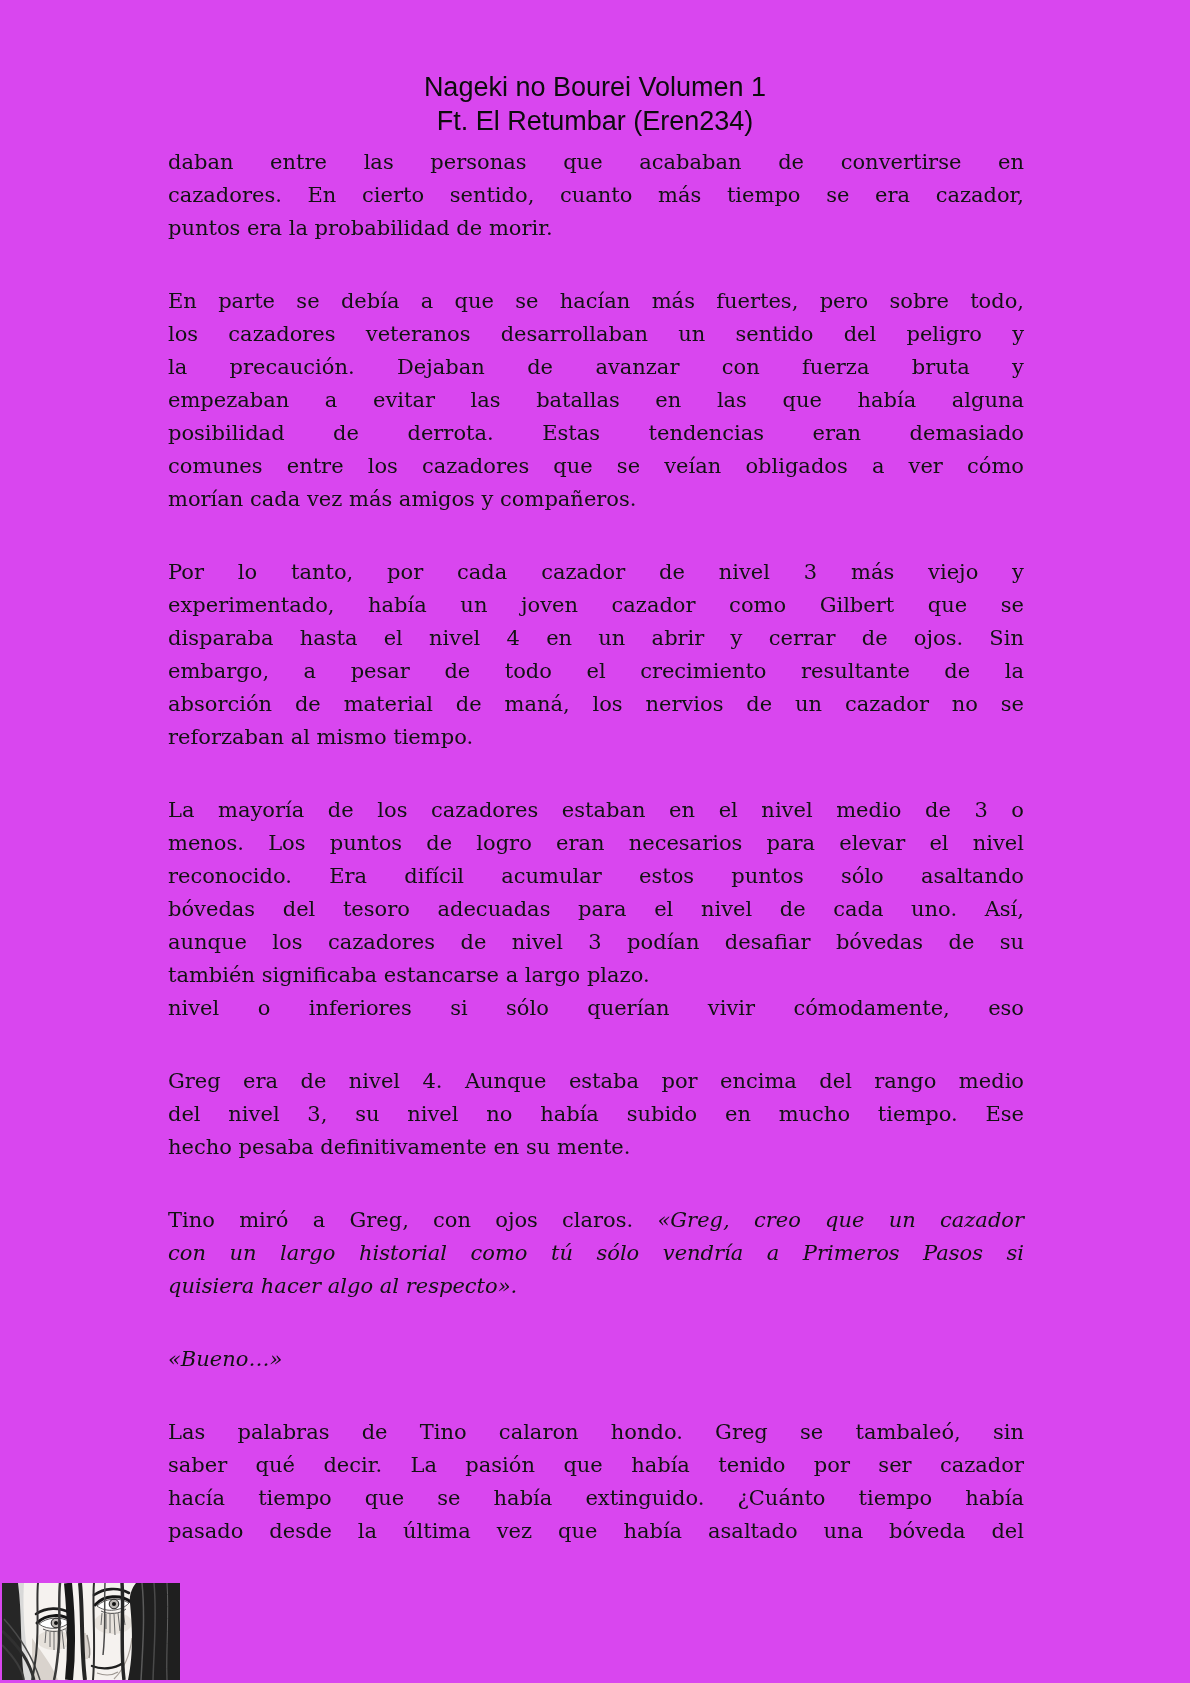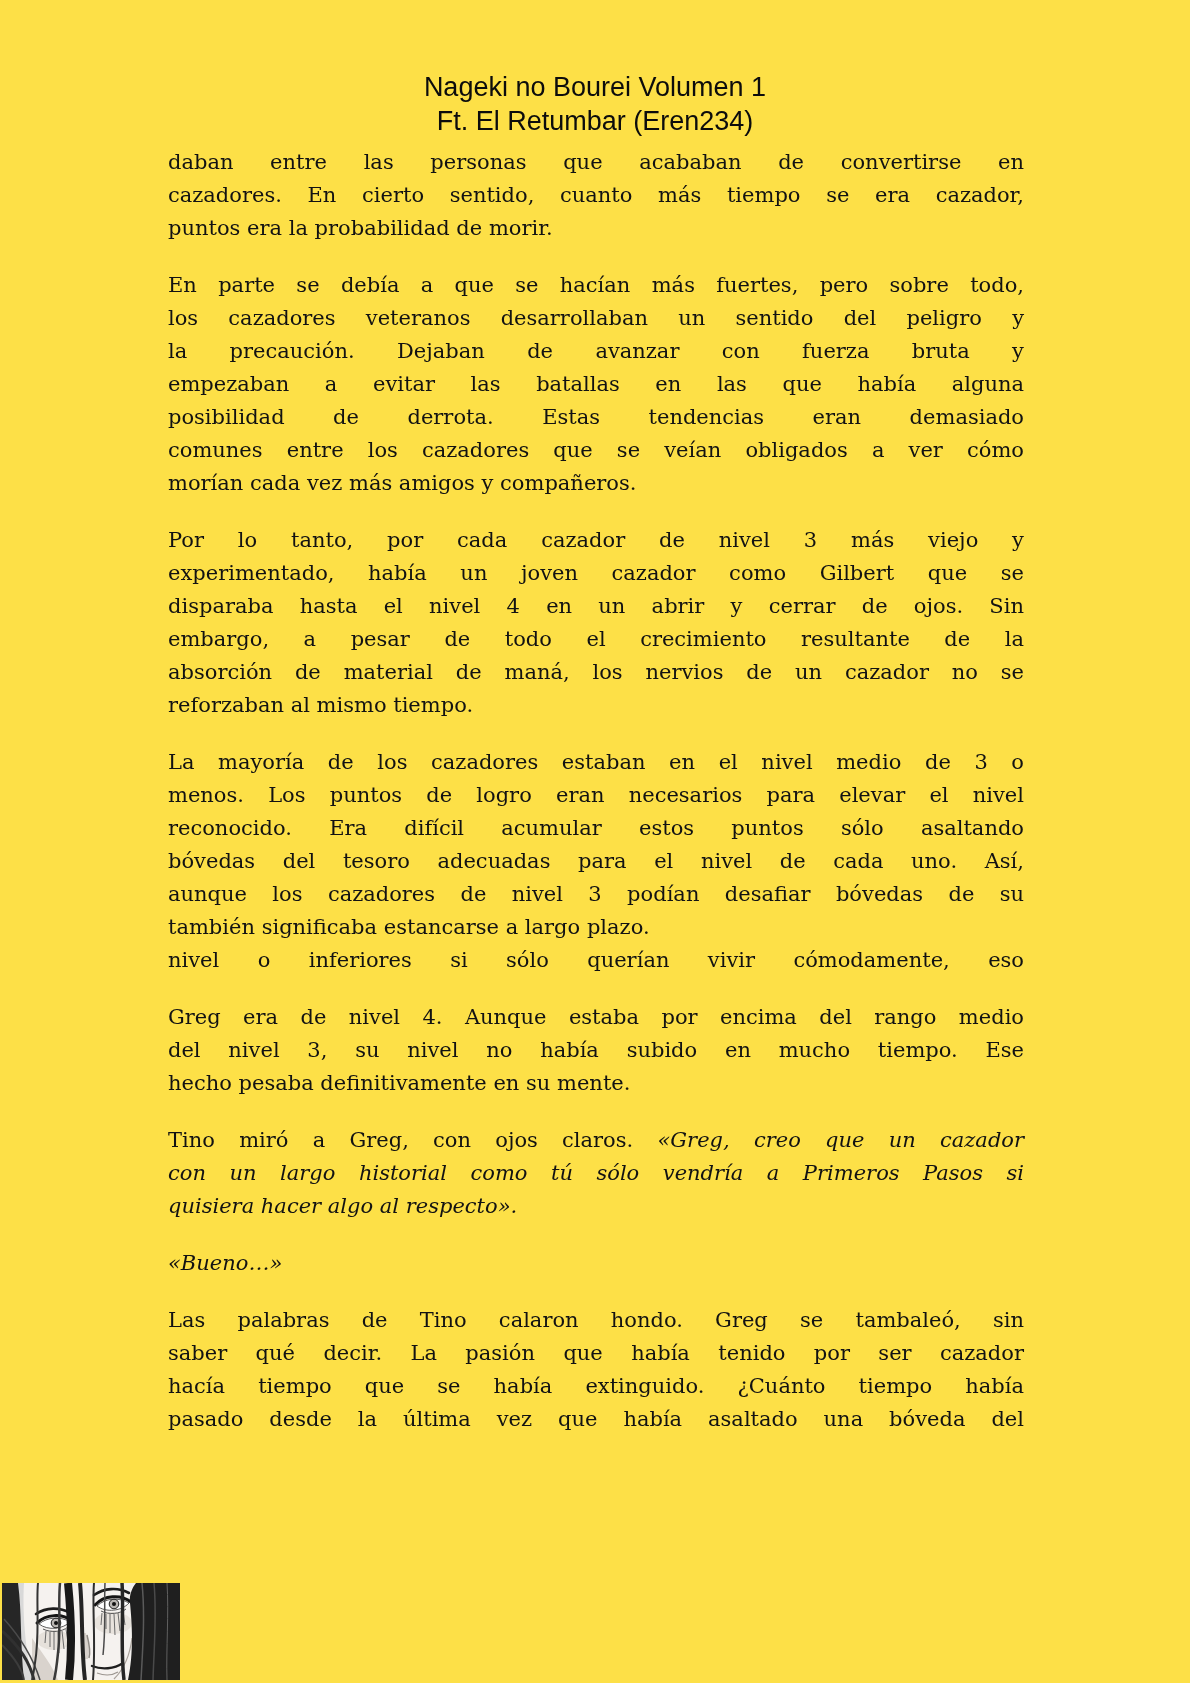--- a/index.html
+++ b/index.html
@@ -1,20 +1,20 @@
 <!DOCTYPE html>
 <html><head>
 <meta charset="utf-8">
 <style>
   html, body { margin: 0; padding: 0; background: #ffffff; }
   .page {
     position: relative;
     width: 1190px;
     height: 1683px;
-    background: #fde047;
+    background: #d946ef;
     overflow: hidden;
   }
   .header {
     position: absolute;
     top: 70px;
     left: 0;
     width: 100%;
     text-align: center;
     font-family: "Liberation Sans", sans-serif;
     font-size: 27px;
@@ -24,21 +24,21 @@
   .doc-body {
     position: absolute;
     top: 146px;
     left: 168px;
     width: 856px;
     font-family: "DejaVu Serif", serif;
     font-size: 21px;
     line-height: 33px;
     color: #121212;
   }
-  .para + .para { margin-top: 24px; }
+  .para + .para { margin-top: 40px; }
   .line { text-align: left; }
   .line.just { text-align: justify; text-align-last: justify; }
   .it { font-style: italic; text-align: right; }
   .illus {
     position: absolute;
     left: 2px;
     top: 1583px;
     width: 178px;
     height: 97px;
   }

